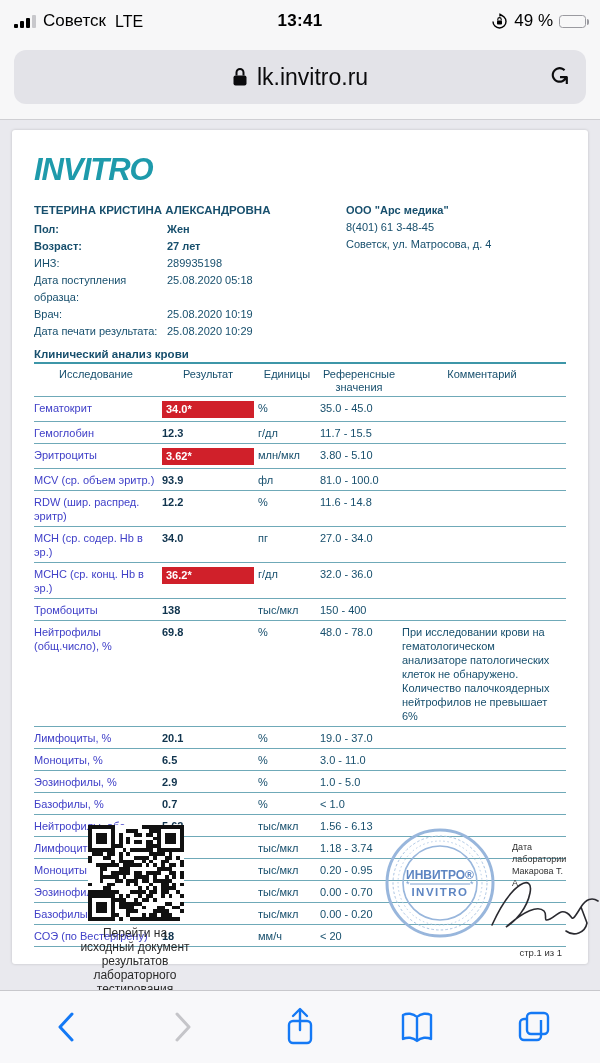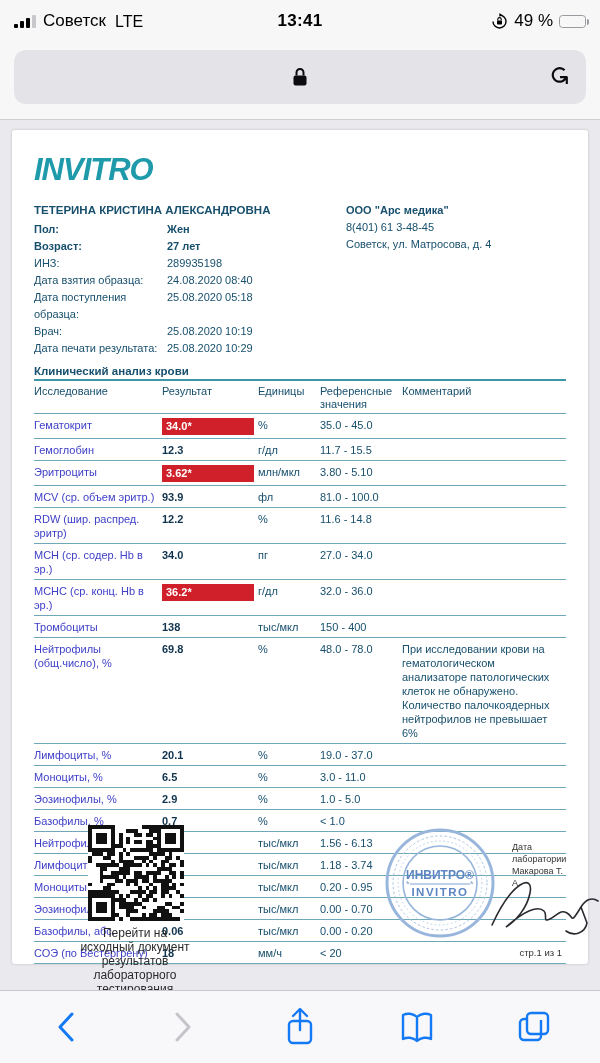--- a/index.html
+++ b/index.html
@@ -57,21 +57,21 @@
   .clinic { position:absolute; left:312px; top:0; line-height:17px; }
   .clinic-name { font-weight:700; }
   .section-title { font-weight:700; font-size:11.5px; margin-top:8px; padding-bottom:2px;
     border-bottom:2px solid #3d96a8; }
   
   table.results { width:532px; border-collapse:collapse; table-layout:fixed; font-size:11px; }
   table.results col.c-name{width:128px;} table.results col.c-res{width:96px;}
   table.results col.c-unit{width:62px;} table.results col.c-ref{width:82px;}
   table.results col.c-com{width:164px;}
   table.results th {
-    text-align:left; font-weight:400; color:#174f6d; padding:4px 4px 2px 0;
+    text-align:center; font-weight:400; color:#174f6d; padding:4px 4px 2px 0;
     border-bottom:1px solid #6fa9b8; vertical-align:top; line-height:13px;
   }
   table.results td { padding:3.5px 4px 3.5px 0; border-bottom:1px solid #6fa9b8;
     vertical-align:top; line-height:14px; }
   td.t-name { color:#4040c8; }
   td.t-res  { font-weight:700; color:#10344e; }
   td.t-res .hl { display:inline-block; width:92px; background:#d0202a; color:#fff;
     padding:1.5px 4px; position:relative; z-index:1; }
   td.t-com { color:#174f6d; line-height:13px; }
   
@@ -120,20 +120,21 @@
     <span class="battery"><span class="fill"></span><span class="nub"></span></span>
   </div>
 </div>
 
 <div class="url-row">
   <div class="url-field">
     <svg width="16" height="20" viewBox="0 0 16 20">
       <rect x="1.5" y="8.5" width="13" height="10" rx="2" fill="#0b0b0d"></rect>
       <path d="M4.5 8.5 v-3 a3.5 3.5 0 0 1 7 0 v3" fill="none" stroke="#0b0b0d" stroke-width="2"></path>
     </svg>
+    <span class="url-text">lk.invitro.ru</span>
     <span class="reload">↻</span>
   </div>
 </div>
 
 <div class="page">
   <div class="doc">
 
     <div class="logo">INVITRO</div>
 
     <div class="info-wrap">
@@ -143,24 +144,20 @@
             <span class="lbl">Пол:</span>
             <span class="val">Жен</span>
           </div>
           <div class="info-row bold">
             <span class="lbl">Возраст:</span>
             <span class="val">27 лет</span>
           </div>
           <div class="info-row">
             <span class="lbl">ИНЗ:</span>
             <span class="val">289935198</span>
-          </div>
-          <div class="info-row">
-            <span class="lbl">Дата взятия образца:</span>
-            <span class="val">24.08.2020 08:40</span>
           </div>
           <div class="info-row">
             <span class="lbl">Дата поступления образца:</span>
             <span class="val">25.08.2020 05:18</span>
           </div>
           <div class="info-row">
             <span class="lbl">Врач:</span>
             <span class="val">25.08.2020 10:19</span>
           </div>
           <div class="info-row">

